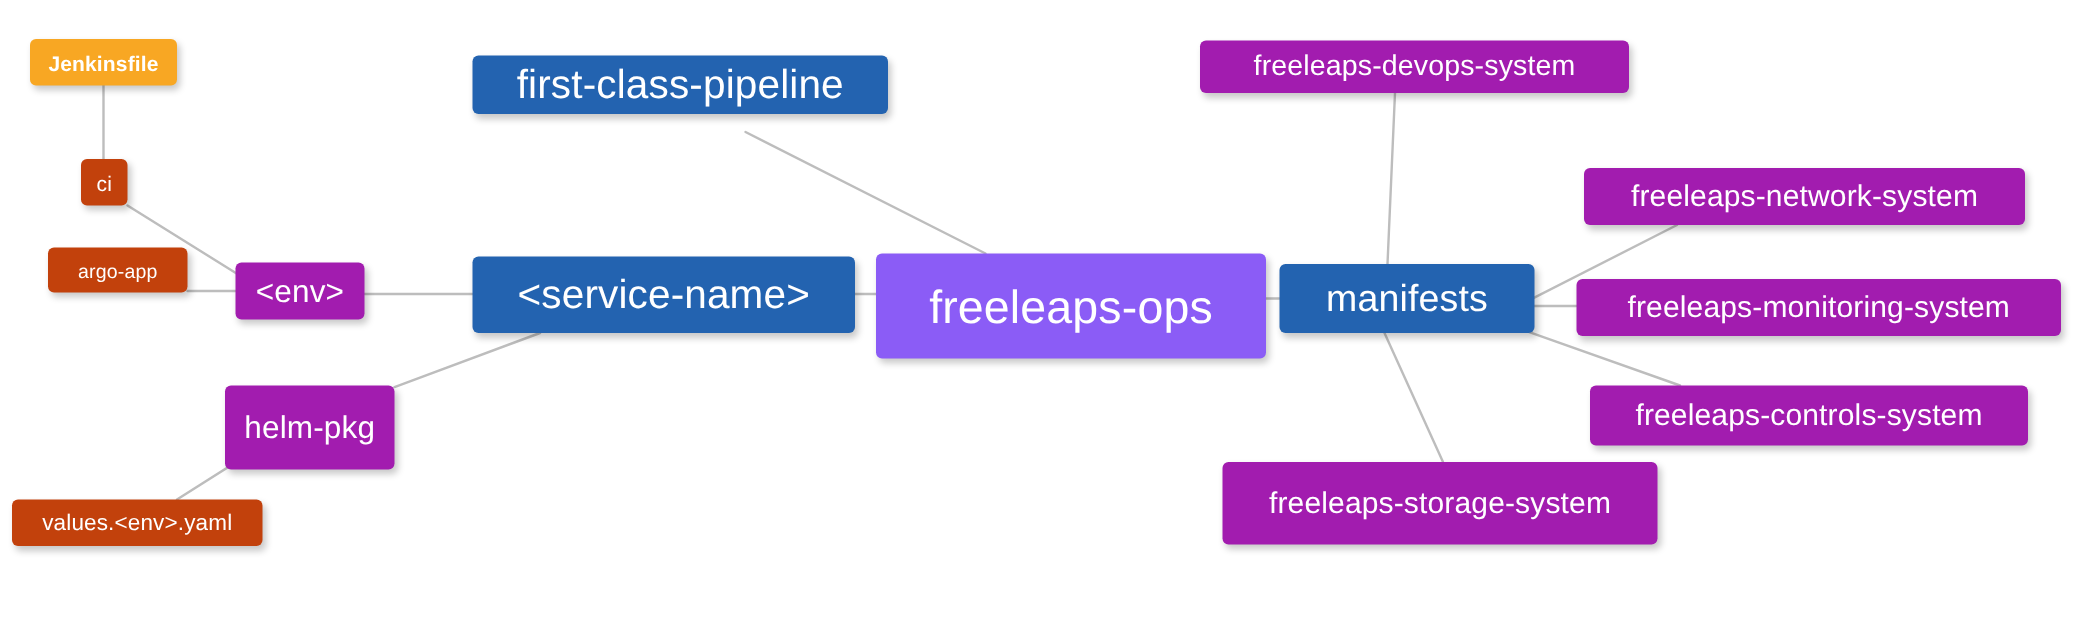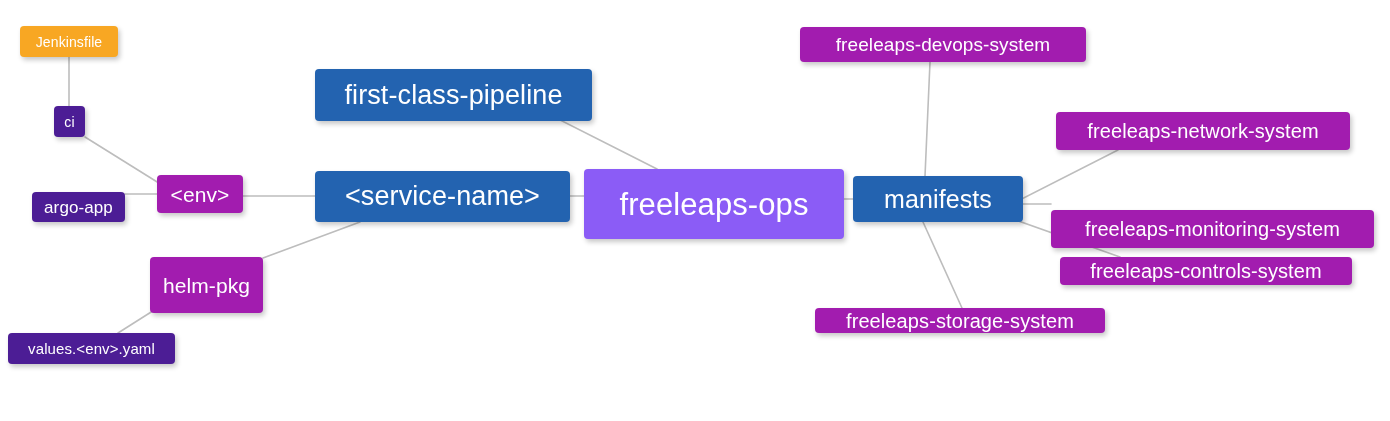--- a/index.html
+++ b/index.html
@@ -33,21 +33,21 @@
     border-radius: 4px;
     white-space: nowrap;
     box-shadow: 2px 3px 5px rgba(0,0,0,0.22);
     line-height: 1;
     letter-spacing: 0.1px;
   }
   .n-root   { background: #8b5cf6; font-size: 31px; }
   .n-blue   { background: #2363b0; }
   .n-green  { background: #a21caf; }
   .n-orange { background: #f8a723; }
-  .n-red    { background: #4c1d95; }
+  .n-red    { background: #c2410c; }
 </style>
 </head>
 <body>
 
 <div id="canvas">
   <svg id="edge-layer" viewBox="0 0 1390 421" xmlns="http://www.w3.org/2000/svg">
       <line x1="69" y1="57" x2="69" y2="106" stroke="#bdbdbd" stroke-width="1.6" stroke-linecap="round"></line>
       <line x1="85" y1="137" x2="162" y2="185" stroke="#bdbdbd" stroke-width="1.6" stroke-linecap="round"></line>
       <line x1="125" y1="194" x2="157" y2="194" stroke="#bdbdbd" stroke-width="1.6" stroke-linecap="round"></line>
       <line x1="243" y1="196" x2="315" y2="196" stroke="#bdbdbd" stroke-width="1.6" stroke-linecap="round"></line>
@@ -56,29 +56,29 @@
       <line x1="570" y1="196" x2="584" y2="196" stroke="#bdbdbd" stroke-width="1.6" stroke-linecap="round"></line>
       <line x1="497" y1="88" x2="657" y2="169" stroke="#bdbdbd" stroke-width="1.6" stroke-linecap="round"></line>
       <line x1="844" y1="199" x2="853" y2="199" stroke="#bdbdbd" stroke-width="1.6" stroke-linecap="round"></line>
       <line x1="925" y1="176" x2="930" y2="62" stroke="#bdbdbd" stroke-width="1.6" stroke-linecap="round"></line>
       <line x1="1010" y1="205" x2="1118" y2="150" stroke="#bdbdbd" stroke-width="1.6" stroke-linecap="round"></line>
       <line x1="1010" y1="204" x2="1051" y2="204" stroke="#bdbdbd" stroke-width="1.6" stroke-linecap="round"></line>
       <line x1="1010" y1="218" x2="1120" y2="257" stroke="#bdbdbd" stroke-width="1.6" stroke-linecap="round"></line>
       <line x1="923" y1="222" x2="962" y2="308" stroke="#bdbdbd" stroke-width="1.6" stroke-linecap="round"></line>
     </svg>
   <div id="node-layer">
-      <div class="node n-orange" style="left: 20px; top: 26px; width: 98px; height: 31px; font-size: 14px;">Jenkinsfile</div>
+      <div class="node n-orange" style="left: 20px; top: 26px; width: 98px; height: 31px; font-size: 14px; font-weight: bold;">Jenkinsfile</div>
       <div class="node n-red" style="left: 54px; top: 106px; width: 31px; height: 31px; font-size: 14px;">ci</div>
-      <div class="node n-red" style="left: 32px; top: 192px; width: 93px; height: 30px; font-size: 17px; text-align: center;">argo-app</div>
+      <div class="node n-red" style="left: 32px; top: 165px; width: 93px; height: 30px; font-size: 13px; text-align: center;">argo-app</div>
       <div class="node n-green" style="left: 157px; top: 175px; width: 86px; height: 38px; font-size: 21px;">&lt;env&gt;</div>
       <div class="node n-green" style="left: 150px; top: 257px; width: 113px; height: 56px; font-size: 21px;">helm-pkg</div>
       <div class="node n-red" style="left: 8px; top: 333px; width: 167px; height: 31px; font-size: 15px;">values.&lt;env&gt;.yaml</div>
-      <div class="node n-blue" style="left: 315px; top: 37px; width: 277px; height: 52px; font-size: 27px; margin-top: 32px;">first-class-pipeline</div>
+      <div class="node n-blue" style="left: 315px; top: 37px; width: 277px; height: 39px; font-size: 27px;">first-class-pipeline</div>
       <div class="node n-blue" style="left: 315px; top: 171px; width: 255px; height: 51px; font-size: 27px;">&lt;service-name&gt;</div>
       <div class="node n-root" style="left: 584px; top: 169px; width: 260px; height: 70px; font-size: 31px;">freeleaps-ops</div>
       <div class="node n-blue" style="left: 853px; top: 176px; width: 170px; height: 46px; font-size: 25px;">manifests</div>
       <div class="node n-green" style="left: 800px; top: 27px; width: 286px; height: 35px; font-size: 19px;">freeleaps-devops-system</div>
       <div class="node n-green" style="left: 1056px; top: 112px; width: 294px; height: 38px; font-size: 20px;">freeleaps-network-system</div>
-      <div class="node n-green" style="left: 1051px; top: 186px; width: 323px; height: 38px; font-size: 20px; margin-top: 24px;">freeleaps-monitoring-system</div>
-      <div class="node n-green" style="left: 1060px; top: 257px; width: 292px; height: 28px; font-size: 20px;">freeleaps-controls-system</div>
-      <div class="node n-green" style="left: 815px; top: 308px; width: 290px; height: 25px; font-size: 20px;">freeleaps-storage-system</div>
+      <div class="node n-green" style="left: 1051px; top: 186px; width: 323px; height: 38px; font-size: 20px;">freeleaps-monitoring-system</div>
+      <div class="node n-green" style="left: 1060px; top: 257px; width: 292px; height: 40px; font-size: 20px;">freeleaps-controls-system</div>
+      <div class="node n-green" style="left: 815px; top: 308px; width: 290px; height: 55px; font-size: 20px;">freeleaps-storage-system</div>
     </div>
 </div>
 
 </body></html>

